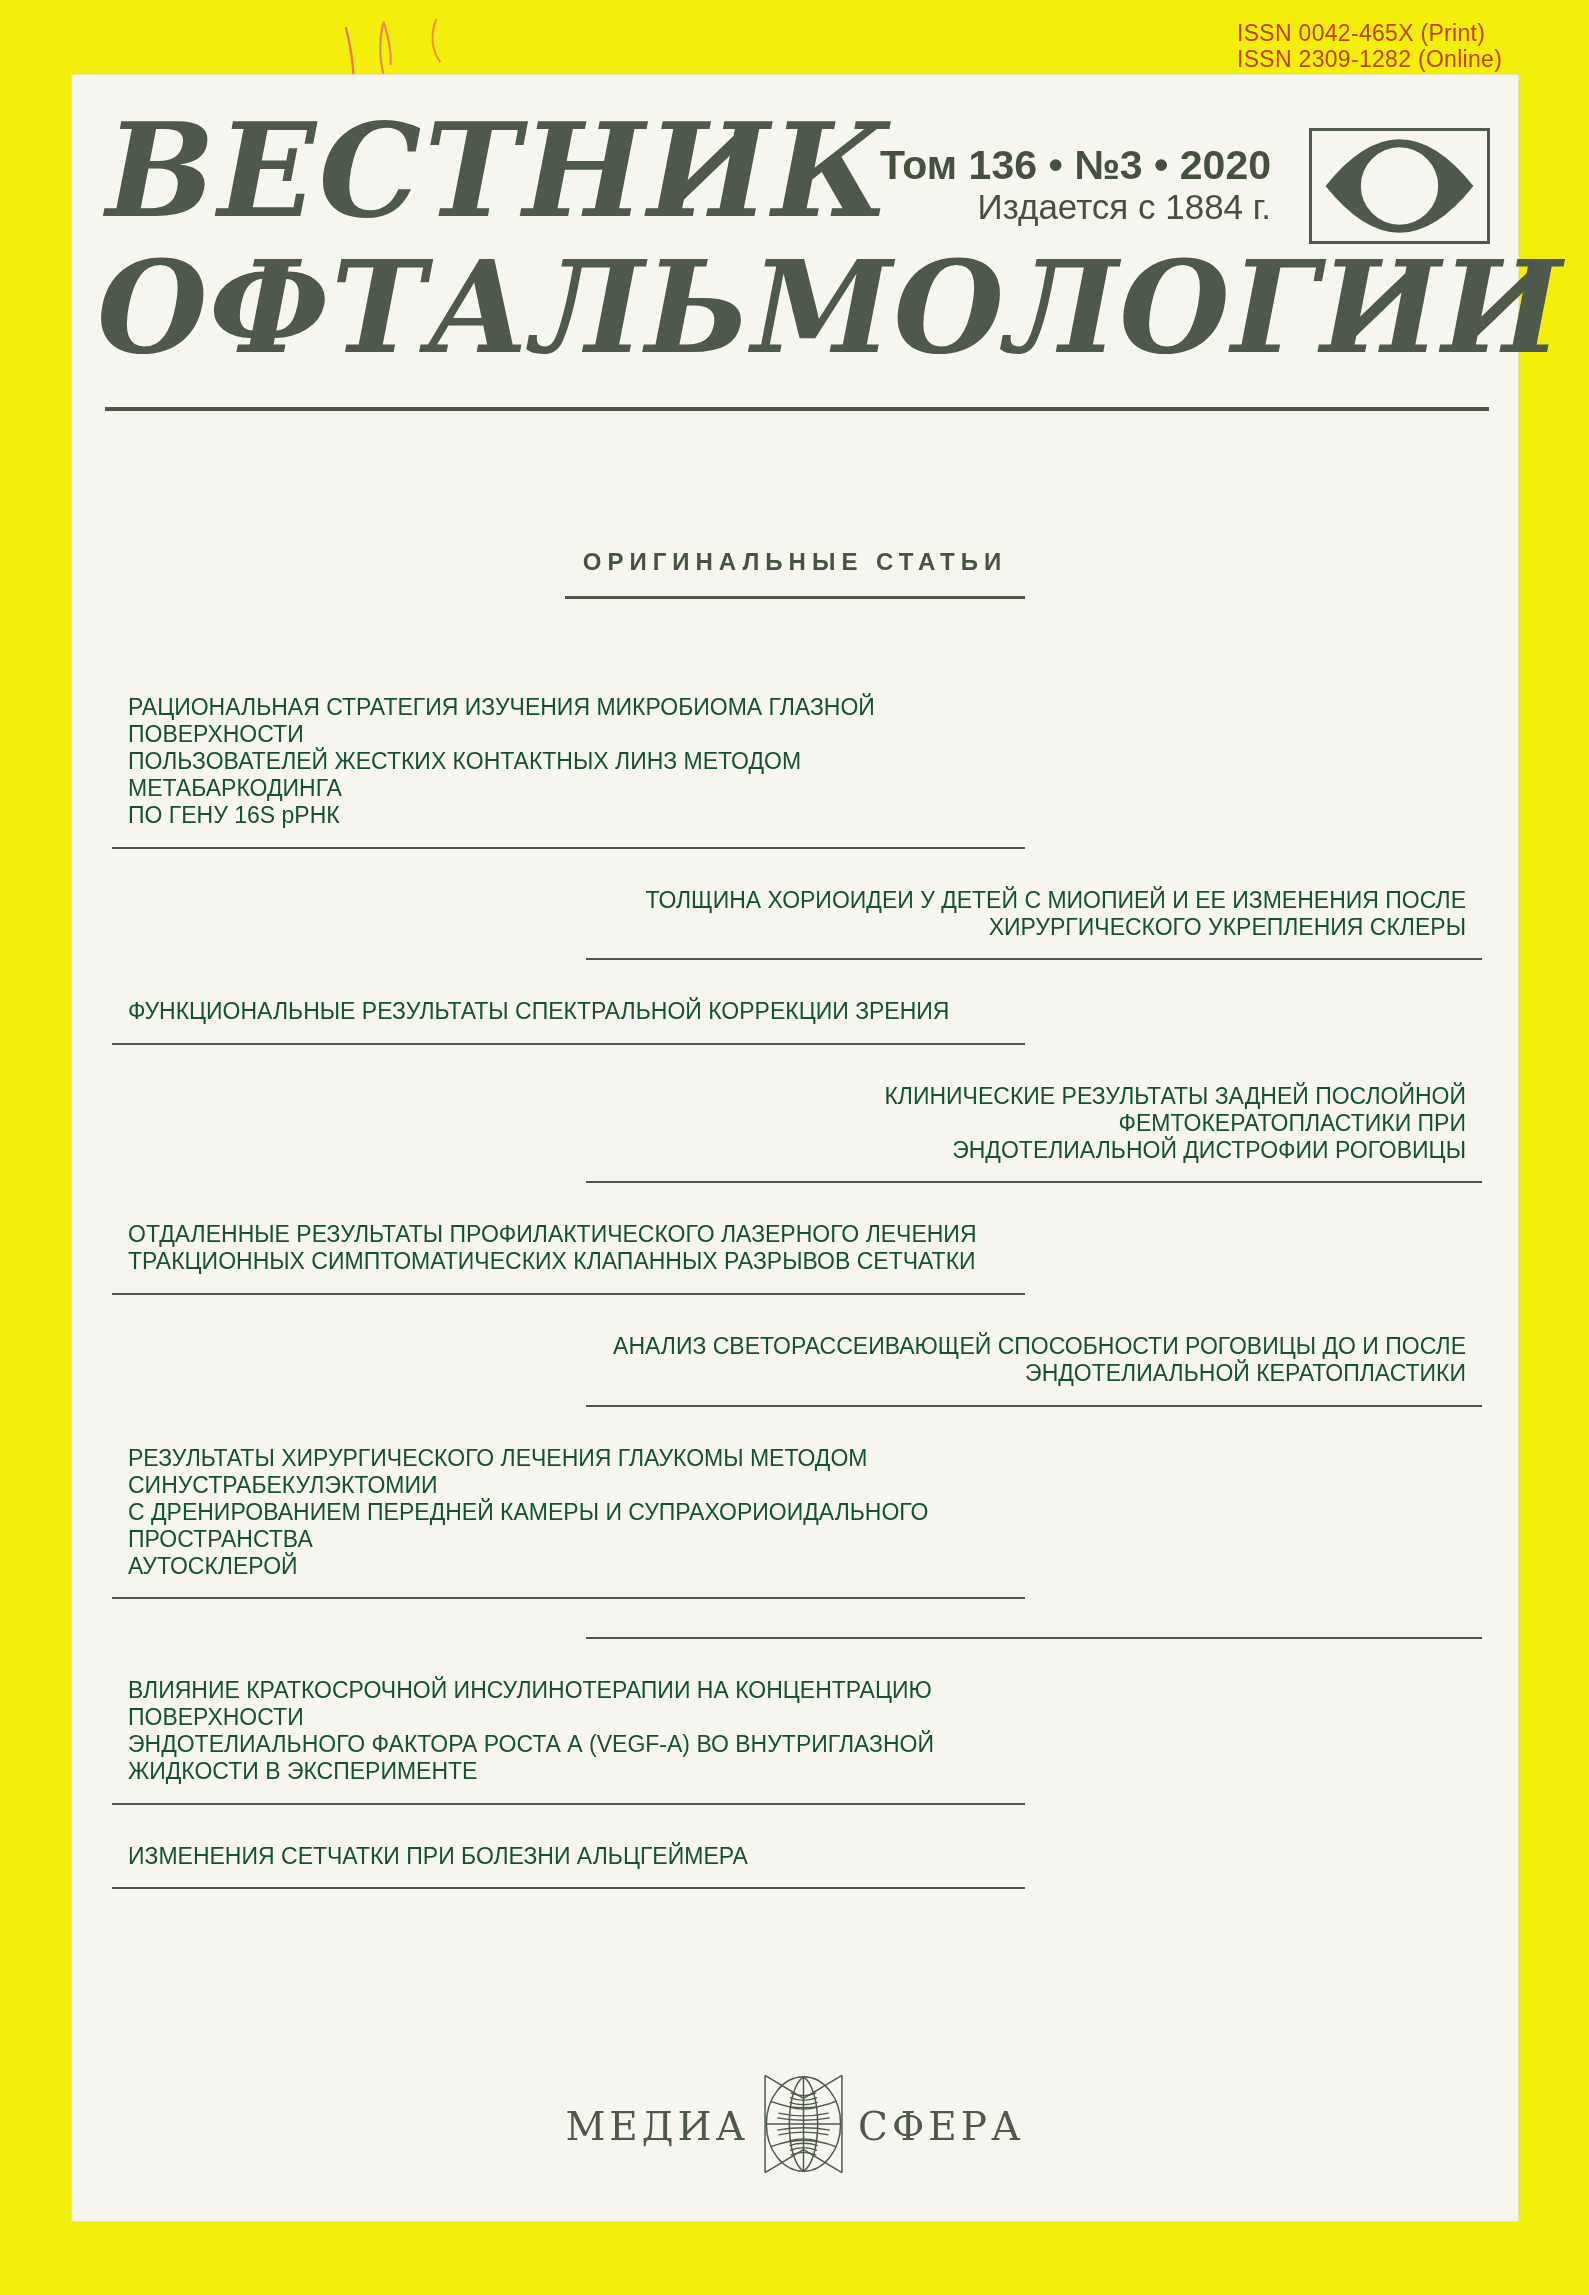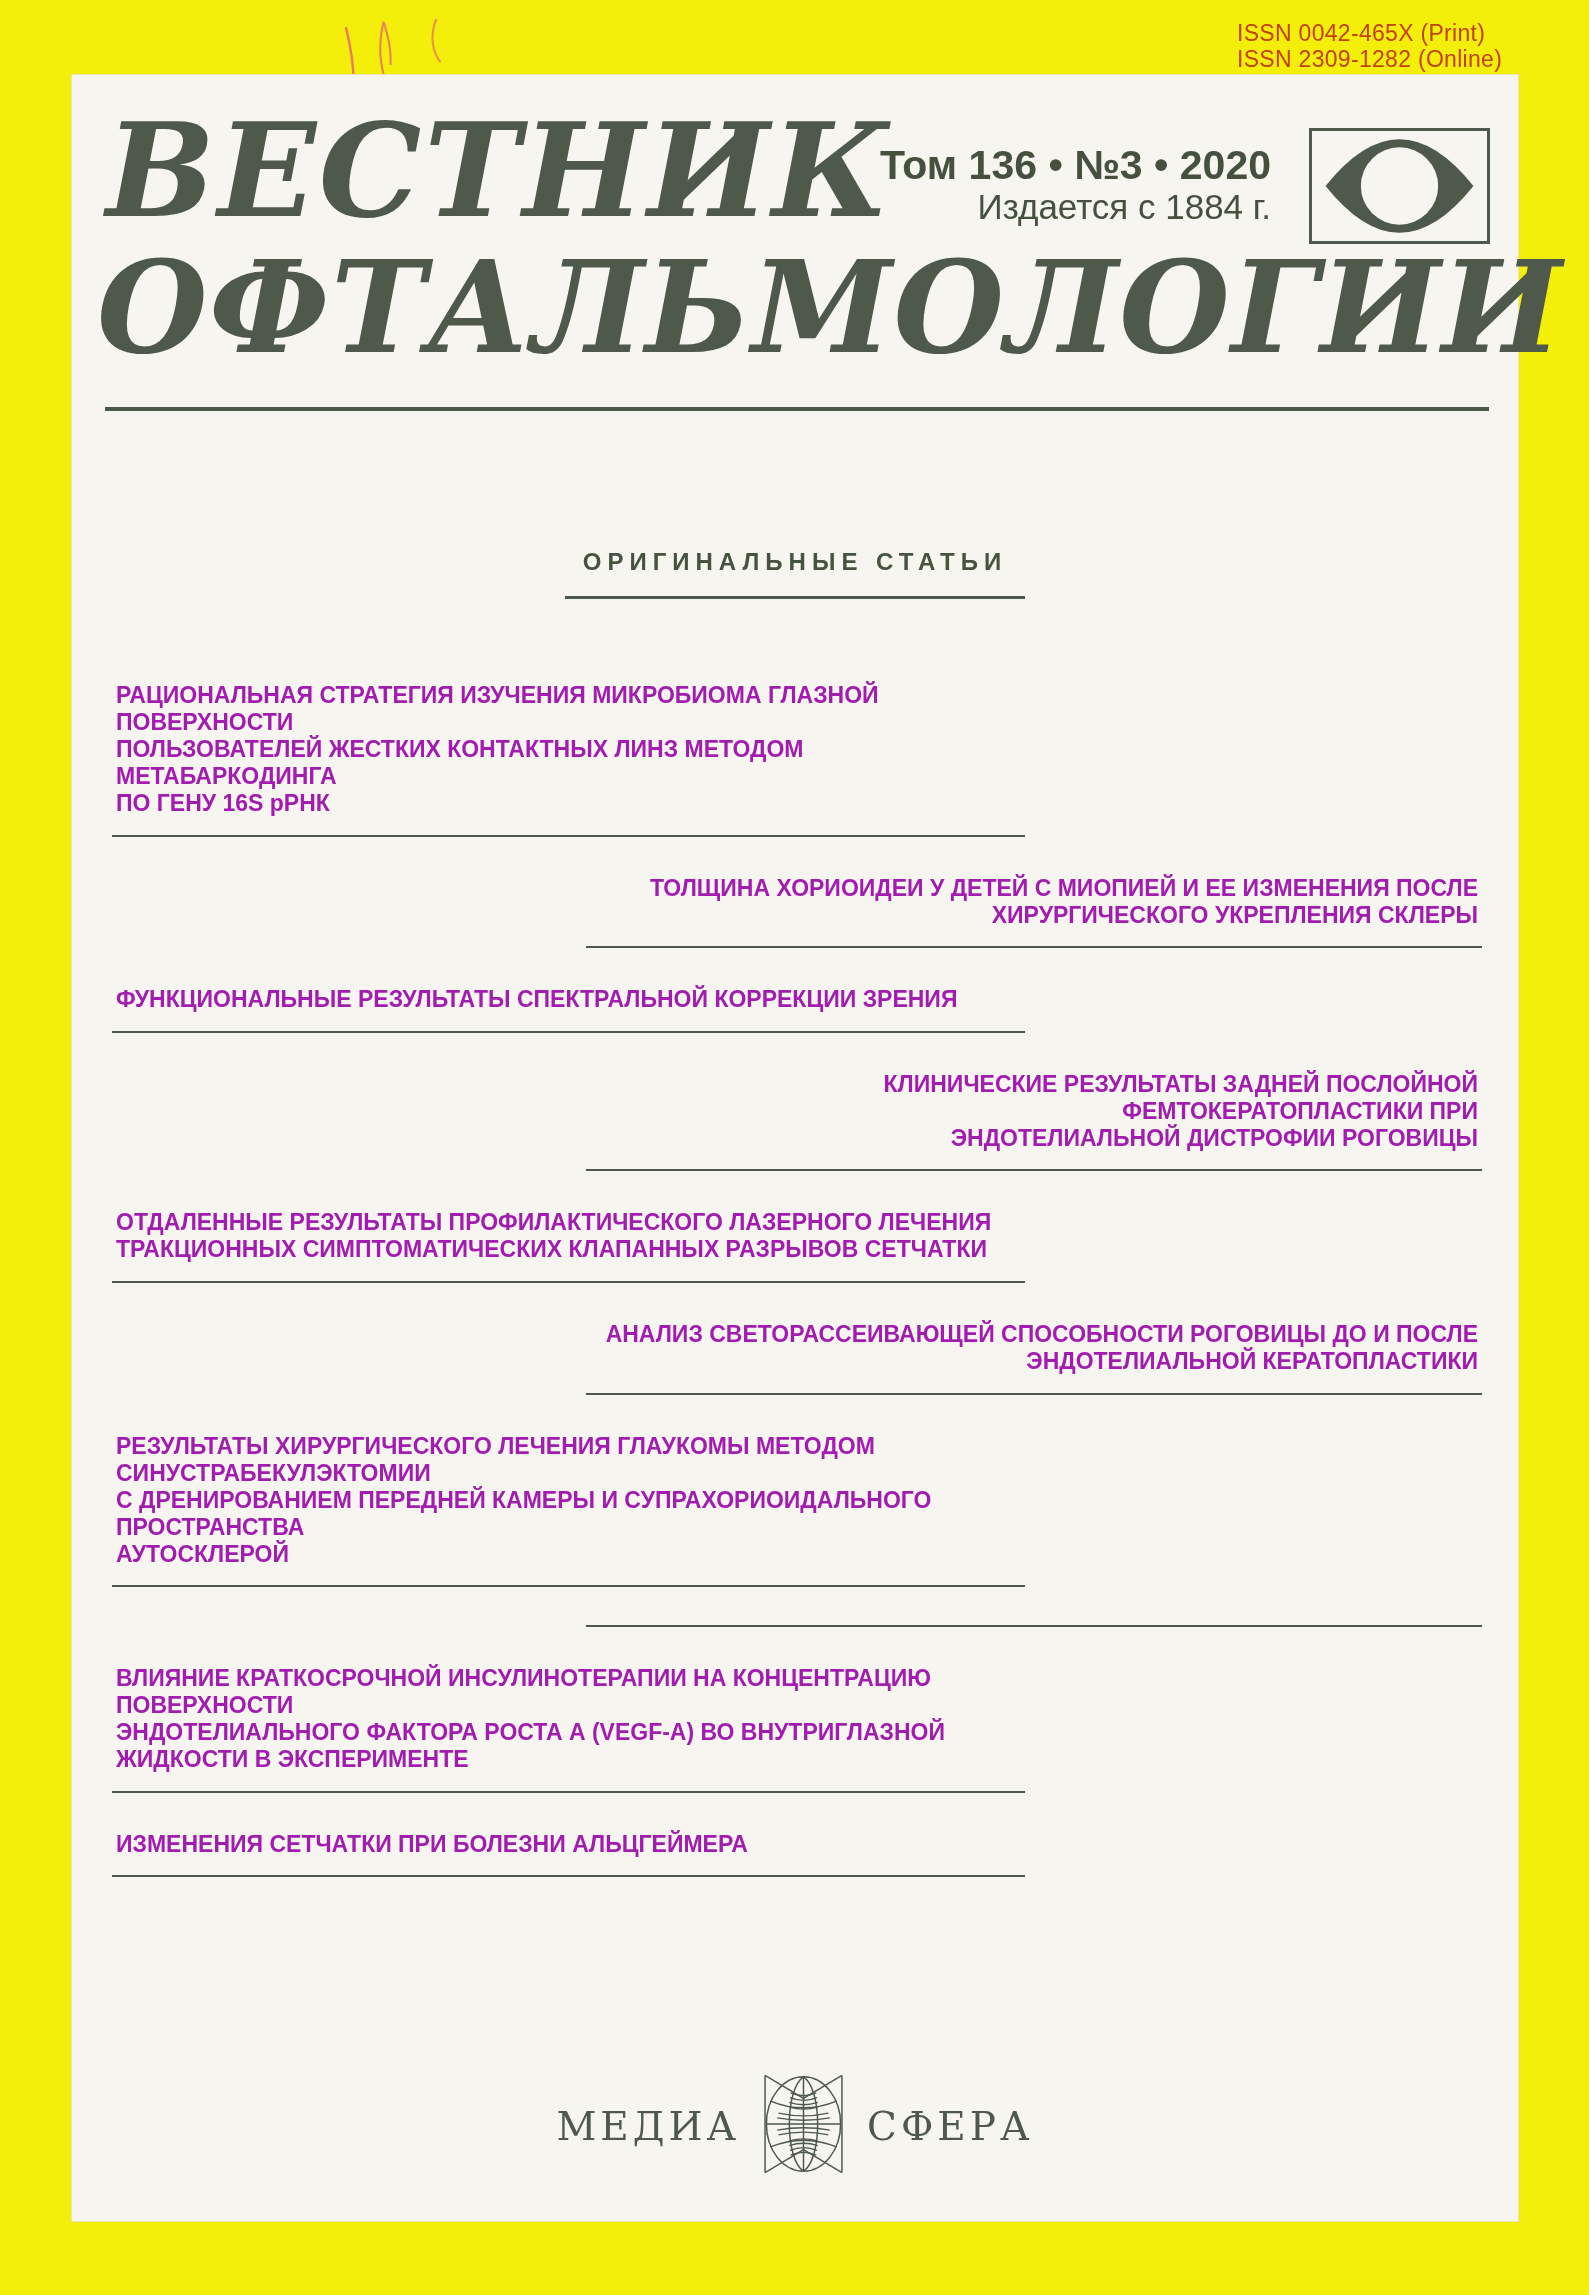--- a/index.html
+++ b/index.html
@@ -60,35 +60,35 @@
   .sechead{
     display:inline-block;
     font-size:24px;font-weight:bold;letter-spacing:6px;
     color:#46543f;
   }
   .secrule{width:460px;height:2.7px;background:#4c584a;margin:20px auto 0 auto;}
 
   
   .toc{position:absolute;left:0;top:604px;width:100%;padding:0 37px 0 41px;box-sizing:border-box;}
   .art p{
-    margin:4px;white-space:pre-line;
-    font-size:23px;font-weight:bold;line-height:27px;
-    color:#a21caf;letter-spacing:0px;
+    margin:16px;white-space:pre-line;
+    font-size:23px;font-weight:normal;line-height:27px;
+    color:#14532d;letter-spacing:0px;
   }
   .art .rule{height:2px;background:#4c584a;margin-top:17.6px;}
   .art{margin-bottom:38px;}
   .art.left{width:913px;text-align:left;}
   .art.left .rule{width:913px;}
   .art.right{width:896px;margin-left:auto;text-align:right;}
   .art.right .rule{width:896px;margin-left:auto;}
 
   
   .publisher{
     position:absolute;left:0;top:1996px;width:100%;
-    display:flex;align-items:center;justify-content:center;gap:21px;
+    display:flex;align-items:center;justify-content:center;gap:12px;
     color:#4e594c;
   }
   .publisher .pub-word{
     font-family:"DejaVu Serif","Liberation Serif",serif;
     font-size:39px;letter-spacing:4px;line-height:1;
     padding-top:5.4px;
   }
 </style>
 </head>
 <body>

